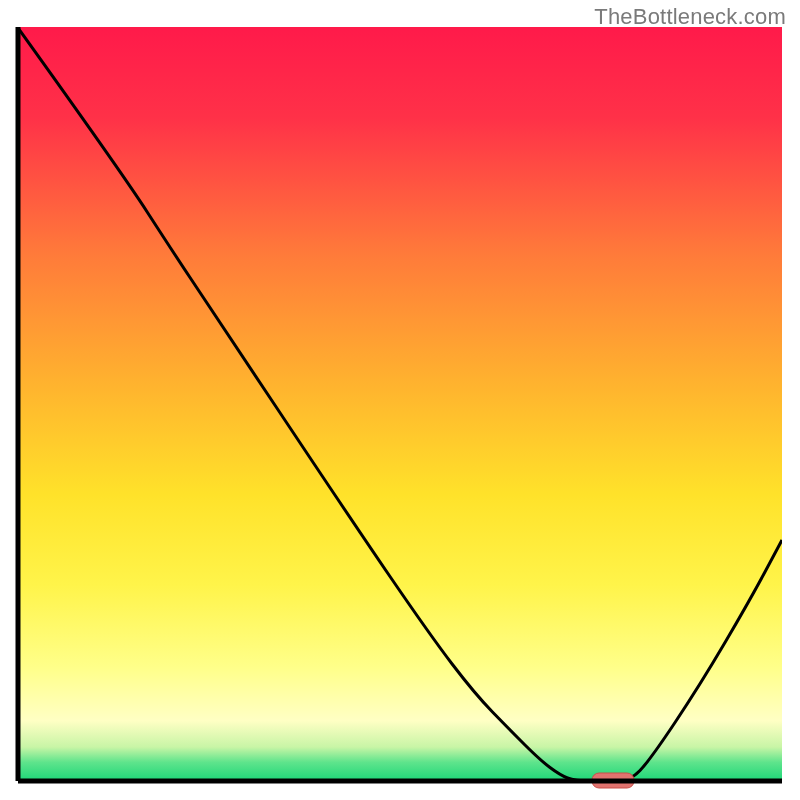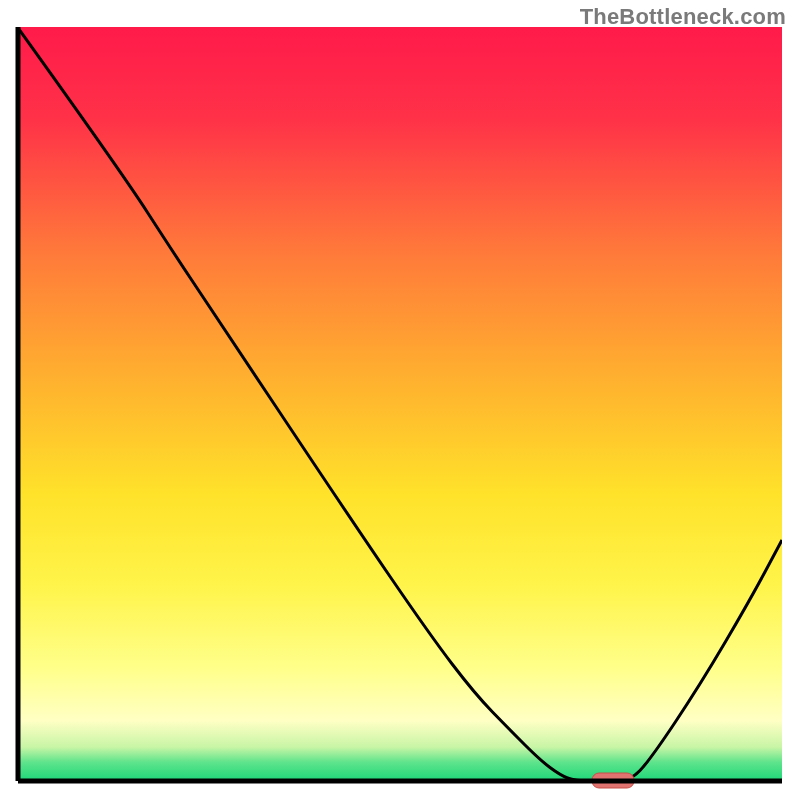--- a/index.html
+++ b/index.html
@@ -14,21 +14,21 @@
     position: relative;
     width: 800px;
     height: 800px;
   }
   .watermark {
     position: absolute;
     top: 4px;
     right: 14px;
     color: #7a7a7a;
     font-size: 22px;
-    font-weight: 700;
+    font-weight: 400;
     letter-spacing: 0.2px;
     z-index: 10;
     text-align: right;
   }
   svg {
     display: block;
   }
 </style>
 </head>
 <body>

